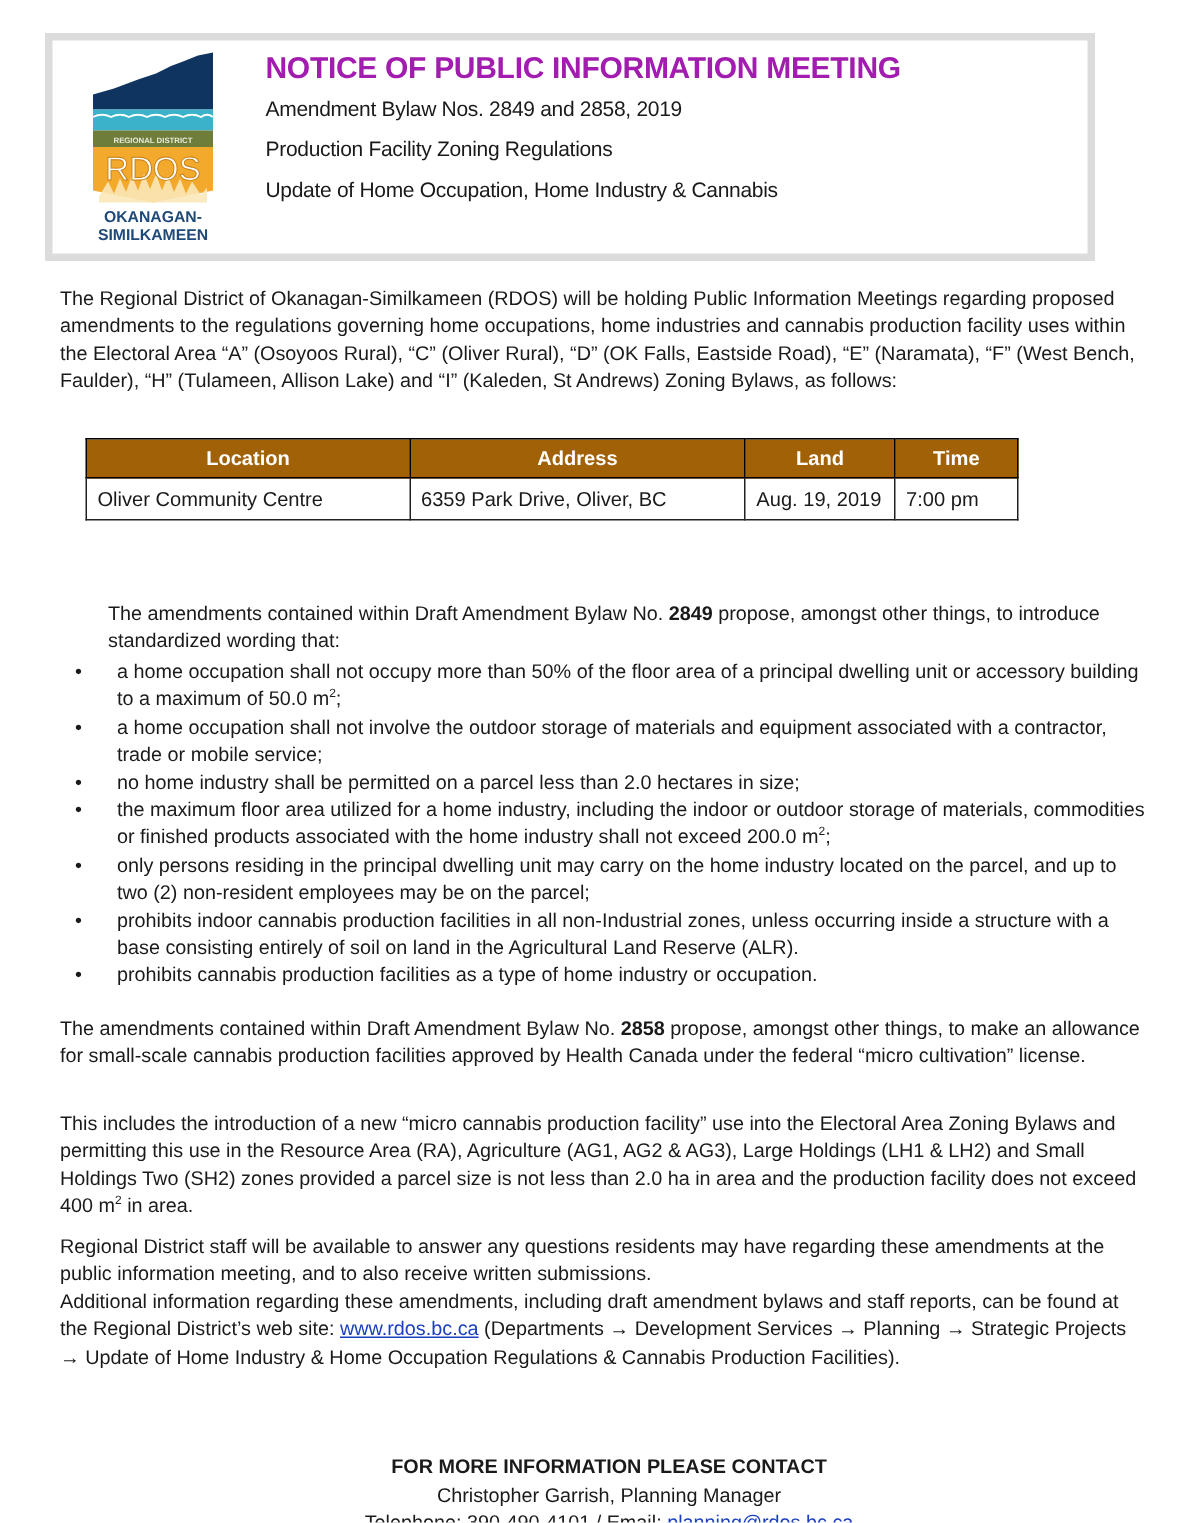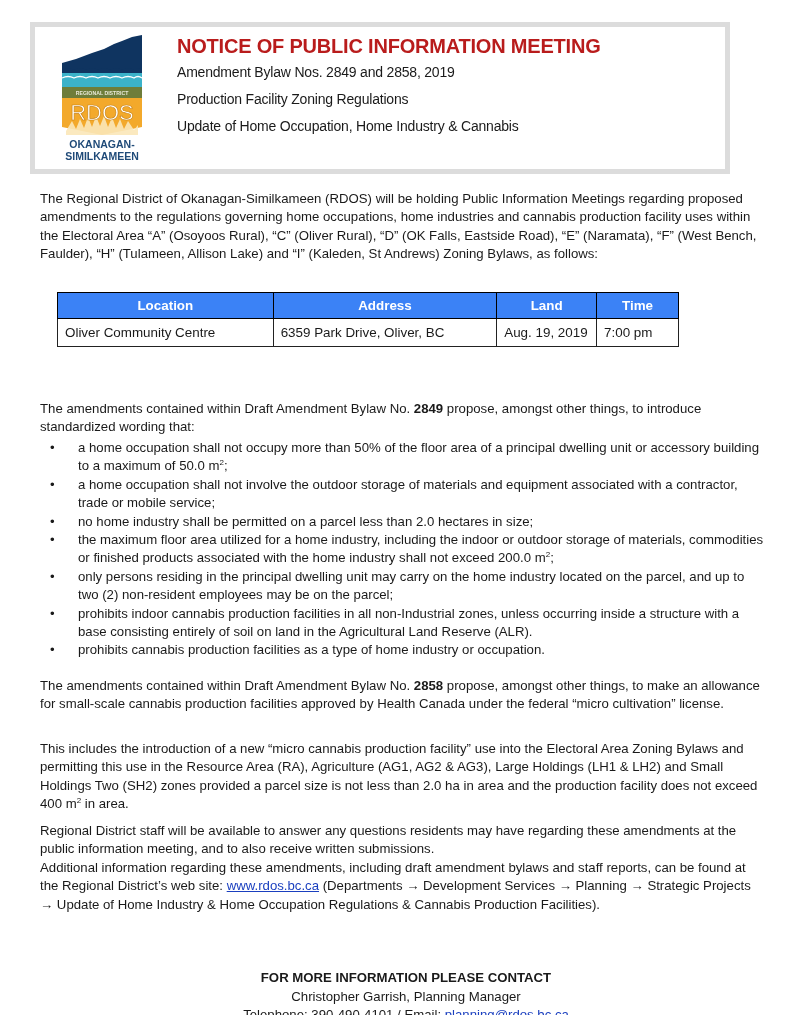--- a/index.html
+++ b/index.html
@@ -5,32 +5,32 @@
   * { box-sizing: border-box; margin: 0; padding: 0; }
   html, body { width: 800px; height: 1015px; background: #ffffff; overflow: hidden; }
   body { font-family: "Liberation Sans", "DejaVu Sans", sans-serif; color: #1a1a1a; position: relative; }
 
   .header-box {
     position: absolute; left: 30px; top: 22px; width: 700px; height: 152px;
     border: 5px solid #dcdcdc; background: #fff;
   }
   .logo { position: absolute; left: 7px; top: 4px; width: 108px; height: 138px; }
   .header-text { position: absolute; left: 142px; top: 6px; width: 545px; }
-  .header-title { font-size: 20px; font-weight: bold; color: #b91c1c; line-height: 26px; letter-spacing: -0.2px; }
+  .header-title { font-size: 20px; font-weight: bold; color: #a21caf; line-height: 26px; letter-spacing: -0.2px; }
   .header-line { font-size: 14px; color: #1a1a1a; line-height: 27px; letter-spacing: -0.2px; }
 
   .para { position: absolute; left: 40px; width: 725px; font-size: 13.2px; line-height: 18.4px; color: #1a1a1a; }
   .para b { font-weight: bold; }
 
   .meet-table {
     position: absolute; left: 57px; top: 292px; width: 622px;
     border-collapse: collapse; font-size: 13.4px;
   }
   .meet-table th {
-    background: #3b82f6; color: #fff; font-weight: bold; height: 26px;
+    background: #a16207; color: #fff; font-weight: bold; height: 26px;
     text-align: center; border: 1px solid #000;
   }
   .meet-table td { height: 28px; border: 1px solid #222; padding: 0 7px; color: #1a1a1a; }
   .col-loc { width: 216px; }
   .col-addr { width: 224px; }
   .col-date { width: 100px; }
   .col-time { width: 82px; }
 
   .bullets { position: absolute; left: 40px; top: 439px; width: 725px; list-style: none; }
   .bullets li { position: relative; padding-left: 38px; font-size: 13.2px; line-height: 18.4px; color: #1a1a1a; }
@@ -85,21 +85,21 @@
   <tbody>
     <tr>
       <td>Oliver Community Centre</td>
       <td>6359 Park Drive, Oliver, BC</td>
       <td>Aug. 19, 2019</td>
       <td>7:00 pm</td>
     </tr>
   </tbody>
 </table>
 
-<p class="para" style="top:400px;"><span>The amendments contained within Draft Amendment Bylaw No. </span><b>2849</b><span> propose, amongst other things, to introduce standardized wording that:</span></p>
+<p class="para" style="top:400px;margin-left:32px;"><span>The amendments contained within Draft Amendment Bylaw No. </span><b>2849</b><span> propose, amongst other things, to introduce standardized wording that:</span></p>
 
 <ul class="bullets">
   <li><span class="dot">•</span><span>a home occupation shall not occupy more than 50% of the floor area of a principal dwelling unit or accessory building to a maximum of 50.0 m</span><sup>2</sup><span>;</span></li>
   <li><span class="dot">•</span><span>a home occupation shall not involve the outdoor storage of materials and equipment associated with a contractor, trade or mobile service;</span></li>
   <li><span class="dot">•</span><span>no home industry shall be permitted on a parcel less than 2.0 hectares in size;</span></li>
   <li><span class="dot">•</span><span>the maximum floor area utilized for a home industry, including the indoor or outdoor storage of materials, commodities or finished products associated with the home industry shall not exceed 200.0 m</span><sup>2</sup><span>;</span></li>
   <li><span class="dot">•</span><span>only persons residing in the principal dwelling unit may carry on the home industry located on the parcel, and up to two (2) non-resident employees may be on the parcel;</span></li>
   <li><span class="dot">•</span><span>prohibits indoor cannabis production facilities in all non-Industrial zones, unless occurring inside a structure with a base consisting entirely of soil on land in the Agricultural Land Reserve (ALR).</span></li>
   <li><span class="dot">•</span><span>prohibits cannabis production facilities as a type of home industry or occupation.</span></li>
 </ul>

